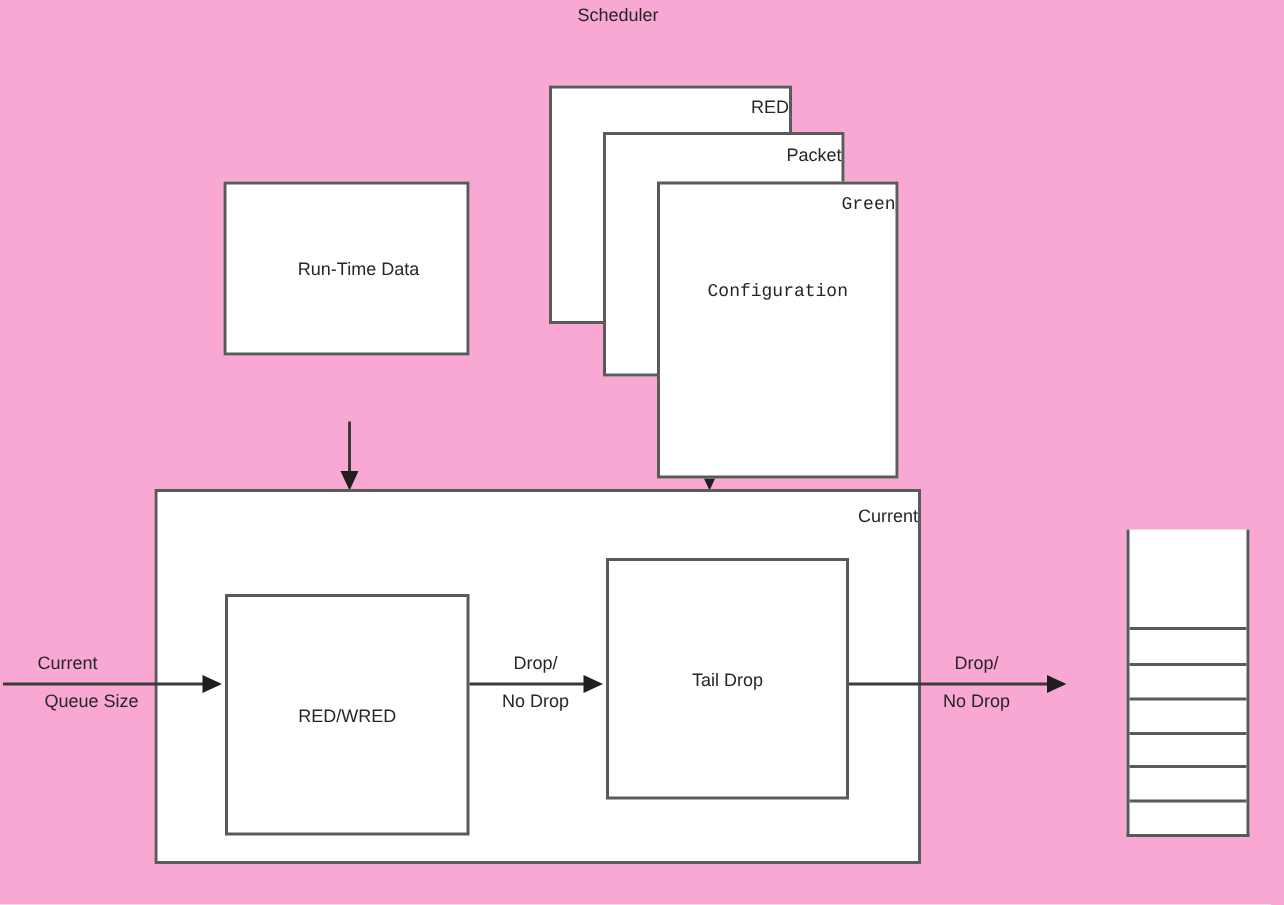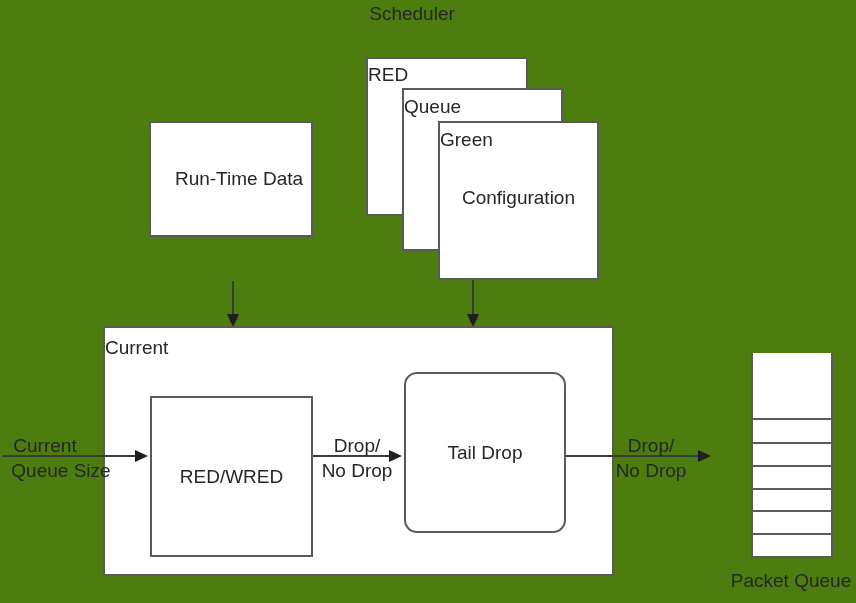--- a/index.html
+++ b/index.html
@@ -1,25 +1,25 @@
 <!DOCTYPE html>
 <html><head>
 <meta charset="utf-8">
 <style>
   html,body{margin:0;padding:0;background:#ffffff;}
   .canvas{
-    position:relative;width:856px;height:603px;background:#4d7c0f;
-    font-family:"Liberation Sans",sans-serif;color:#262626;font-size:19px;
+    position:relative;width:856px;height:603px;background:#f9a8d4;
+    font-family:"Liberation Sans",sans-serif;color:#262626;font-size:12px;
     overflow:hidden;
   }
   .box{
     position:absolute;border:2px solid #5a5a5a;background:#ffffff;box-sizing:border-box;
   }
   .center-flex{display:flex;align-items:center;justify-content:center;text-align:center;}
-  .top-label{text-align:left;}
+  .top-label{text-align:right;}
   .txt{position:absolute;text-align:center;line-height:1.1;}
   .hline{position:absolute;height:2px;background:#3a3a3a;}
   .vline{position:absolute;width:2px;background:#3a3a3a;}
   .head-right{
     position:absolute;width:0;height:0;
     border-top:6px solid transparent;border-bottom:6px solid transparent;
     border-left:13px solid #1f1f1f;
   }
   .head-down{
     position:absolute;width:0;height:0;
@@ -37,23 +37,23 @@
 <body>
 
 <div class="canvas">
 
   <div class="txt" style="left:332px;top:4px;width:160px;">Scheduler</div>
 
   <div class="box" style="left:366px;top:57px;width:162px;height:159px;z-index:1;">
     <div class="top-label" style="padding-top:5px;">RED</div>
   </div>
   <div class="box" style="left:402px;top:88px;width:161px;height:163px;z-index:2;">
-    <div class="top-label" style="padding-top:6px;">Queue</div>
+    <div class="top-label" style="padding-top:6px;">Packet</div>
   </div>
-  <div class="box" style="left:438px;top:121px;width:161px;height:159px;z-index:3;">
+  <div class="box" style="left:438px;top:121px;width:161px;height:198px;z-index:3;font-family:Liberation Mono, monospace;">
     <div class="top-label" style="padding-top:6px;">Green</div>
     <div class="txt" style="left:0;top:65px;width:157px;">Configuration</div>
   </div>
 
   <div class="box center-flex" style="left:149px;top:121px;width:164px;height:116px;padding-left:16px;">
     <span>Run-Time Data</span>
   </div>
 
   <div class="vline" style="left:232px;top:281px;height:35px;"></div>
   <div class="head-down" style="left:227px;top:314px;"></div>
@@ -62,21 +62,21 @@
   <div class="head-down" style="left:467px;top:314px;"></div>
 
   <div class="box" style="left:103px;top:326px;width:511px;height:250px;">
     <div class="top-label" style="padding-top:9px;">Current</div>
   </div>
 
   <div class="box center-flex" style="left:150px;top:372px;width:163px;height:161px;margin-top:24px;">
     <span>RED/WRED</span>
   </div>
 
-  <div class="box center-flex" style="left:404px;top:372px;width:162px;height:161px;border-radius:13px;">
+  <div class="box center-flex" style="left:404px;top:372px;width:162px;height:161px;">
     <span>Tail Drop</span>
   </div>
 
   <div class="hline" style="left:2px;top:455px;width:134px;"></div>
   <div class="head-right" style="left:135px;top:450px;"></div>
   <div class="txt" style="left:0px;top:436px;width:90px;">Current</div>
   <div class="txt" style="left:0px;top:461px;width:122px;">Queue Size</div>
 
   <div class="hline" style="left:313px;top:455px;width:77px;"></div>
   <div class="head-right" style="left:389px;top:450px;"></div>
@@ -89,15 +89,14 @@
   <div class="txt" style="left:609px;top:461px;width:84px;">No Drop</div>
 
   <div class="queue">
     <div class="divider" style="top:65px;"></div>
     <div class="divider" style="top:89px;"></div>
     <div class="divider" style="top:112px;"></div>
     <div class="divider" style="top:135px;"></div>
     <div class="divider" style="top:157px;"></div>
     <div class="divider" style="top:180px;"></div>
   </div>
-  <div class="txt" style="left:727px;top:571px;width:128px;">Packet Queue</div>
 
 </div>
 
 </body></html>

